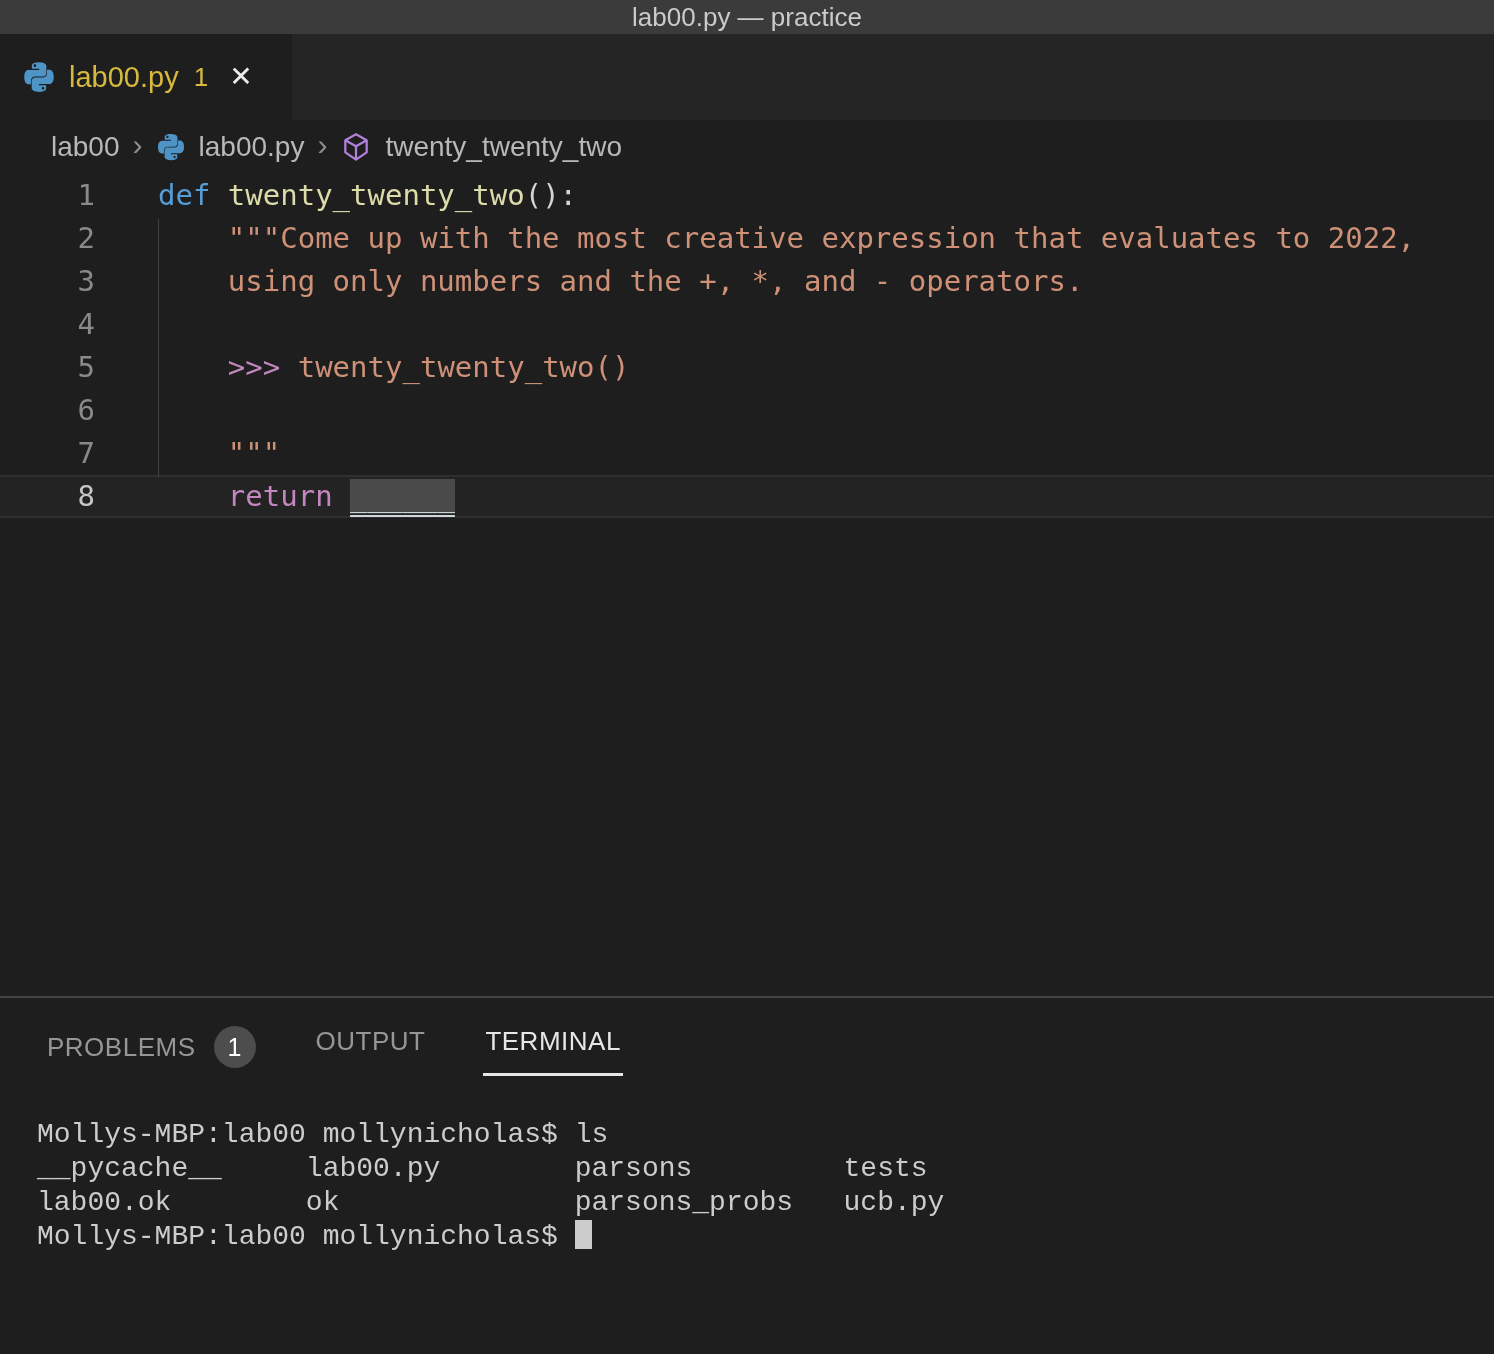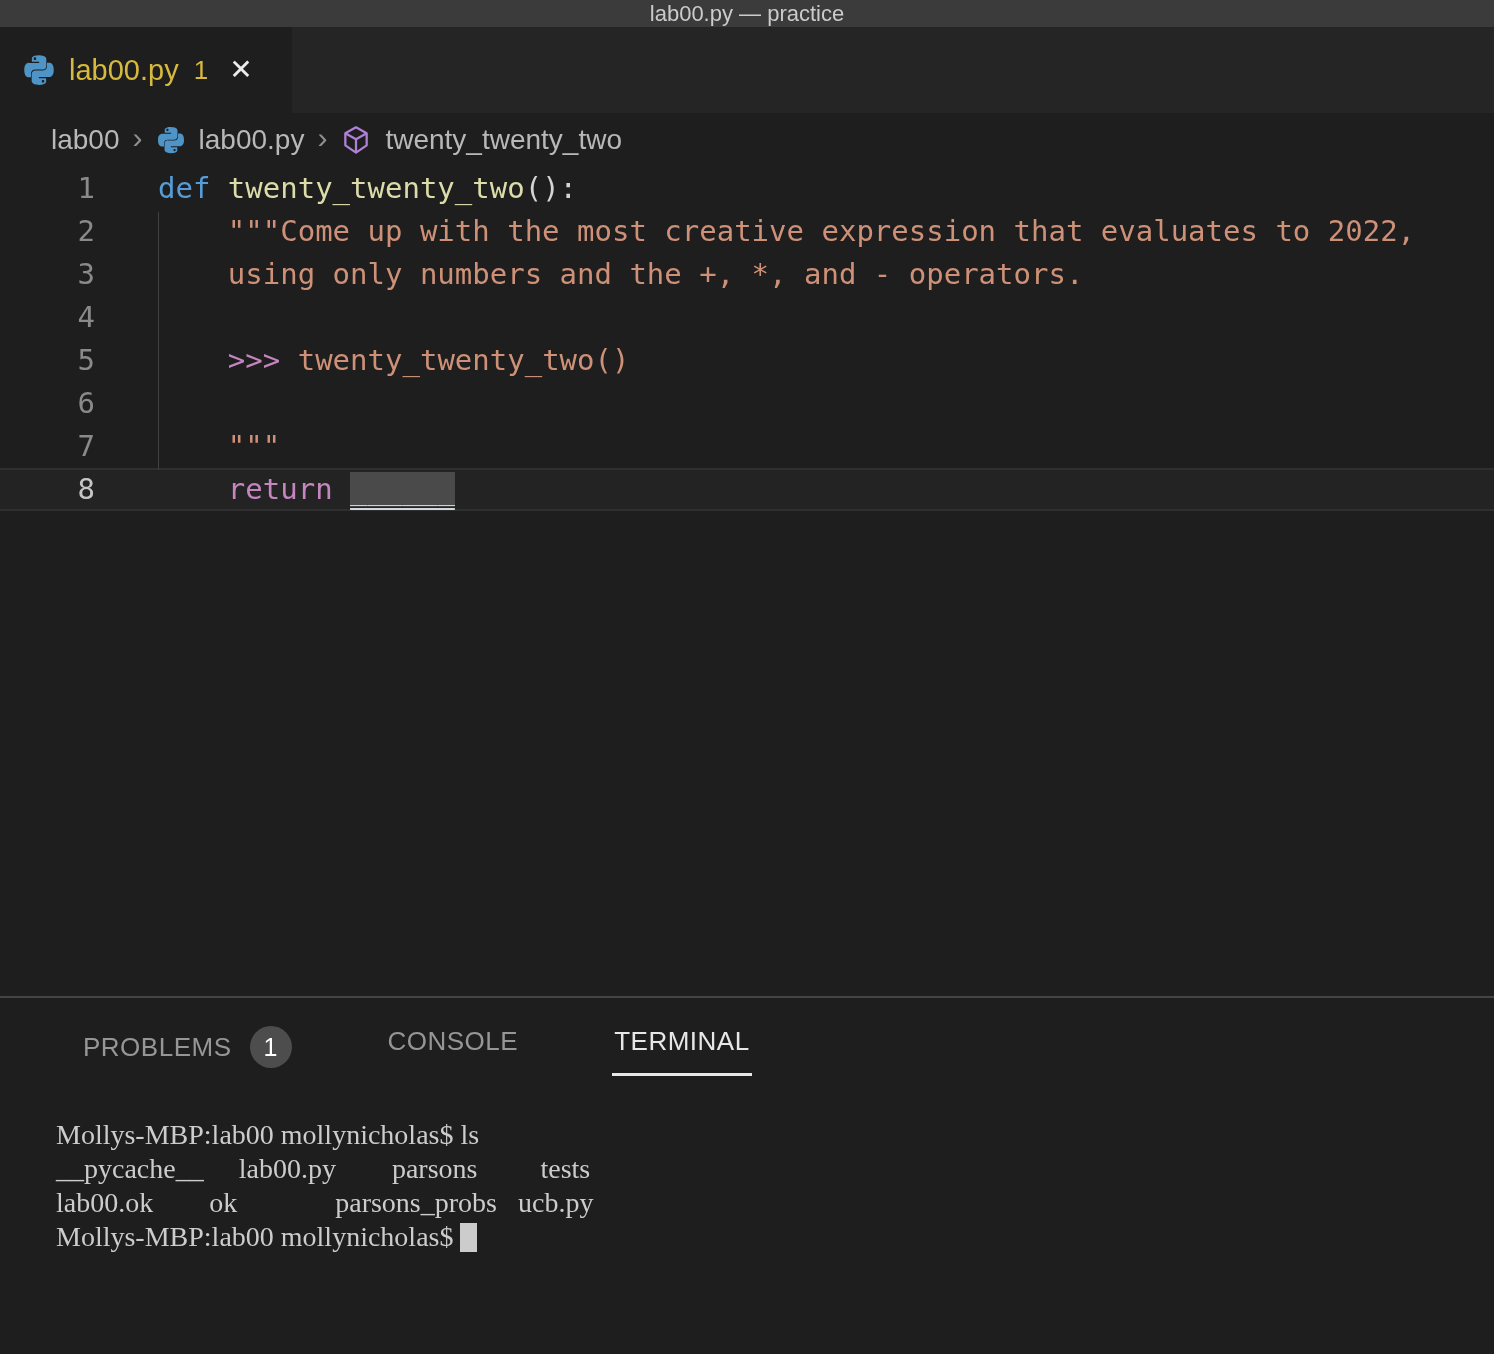--- a/index.html
+++ b/index.html
@@ -34,23 +34,23 @@
   }
   *{margin:0;padding:0;box-sizing:border-box;}
   html,body{width:1494px;height:1354px;overflow:hidden;}
   body{
     background:var(--editor-bg);
     font-family:"Liberation Sans",sans-serif;
     position:relative;
   }
   
   .titlebar{
-    height:27px;background:var(--titlebar-bg);
+    height:34px;background:var(--titlebar-bg);
     display:flex;align-items:center;justify-content:center;
-    font-size:22px;color:var(--titlebar-text);
+    font-size:26px;color:var(--titlebar-text);
   }
   
   .tabbar{
     height:86px;background:var(--tabbar-bg);
     display:flex;align-items:stretch;
   }
   .tab{
     width:292px;background:var(--tab-active-bg);
     display:flex;align-items:center;gap:13px;
     padding:0 22px;cursor:pointer;
@@ -121,36 +121,35 @@
   .panel-tabs{
     display:flex;align-items:flex-start;gap:56px;
     padding:0 0 0 45px;height:92px;
   }
   .panel-tab{
     display:flex;align-items:center;gap:18px;
     padding:28px 2px 16px 2px;
     font-size:26px;letter-spacing:0.5px;
     color:var(--panel-tab-text);cursor:pointer;
     border-bottom:3px solid transparent;
-    margin-left:36px;
   }
   .panel-tab.active{
     color:var(--panel-tab-active);
     border-bottom-color:var(--panel-tab-active);
   }
   .panel-badge{
     min-width:42px;height:42px;border-radius:21px;
     background:var(--badge-bg);color:#ffffff;
     display:flex;align-items:center;justify-content:center;
     font-size:25px;letter-spacing:0;
   }
   
   .terminal{
-    padding:28px 0 0 56px;cursor:text;
-    font-family:Liberation Serif, serif;
+    padding:28px 0 0 37px;cursor:text;
+    font-family:Liberation Mono, monospace;
     font-size:28px;line-height:34px;color:var(--terminal-text);
   }
   .term-line{white-space:pre;}
   .term-cursor{
     display:inline-block;width:17px;height:29px;
     background:#cccccc;vertical-align:middle;transform:translateY(-2px);
   }
 </style>
 </head>
 <body>
@@ -201,21 +200,21 @@
     </div>
 </div>
 
 <div class="panel">
   <div class="panel-tabs">
       <div class="panel-tab">
         <span>PROBLEMS</span>
         <span class="panel-badge">1</span>
       </div>
       <div class="panel-tab">
-        <span>CONSOLE</span>
+        <span>OUTPUT</span>
       </div>
       <div class="panel-tab active">
         <span>TERMINAL</span>
       </div>
     </div>
   <div class="terminal">
     <div>
         <div class="term-line">Mollys-MBP:lab00 mollynicholas$ ls</div>
         <div class="term-line">__pycache__     lab00.py        parsons         tests</div>
         <div class="term-line">lab00.ok        ok              parsons_probs   ucb.py</div>

